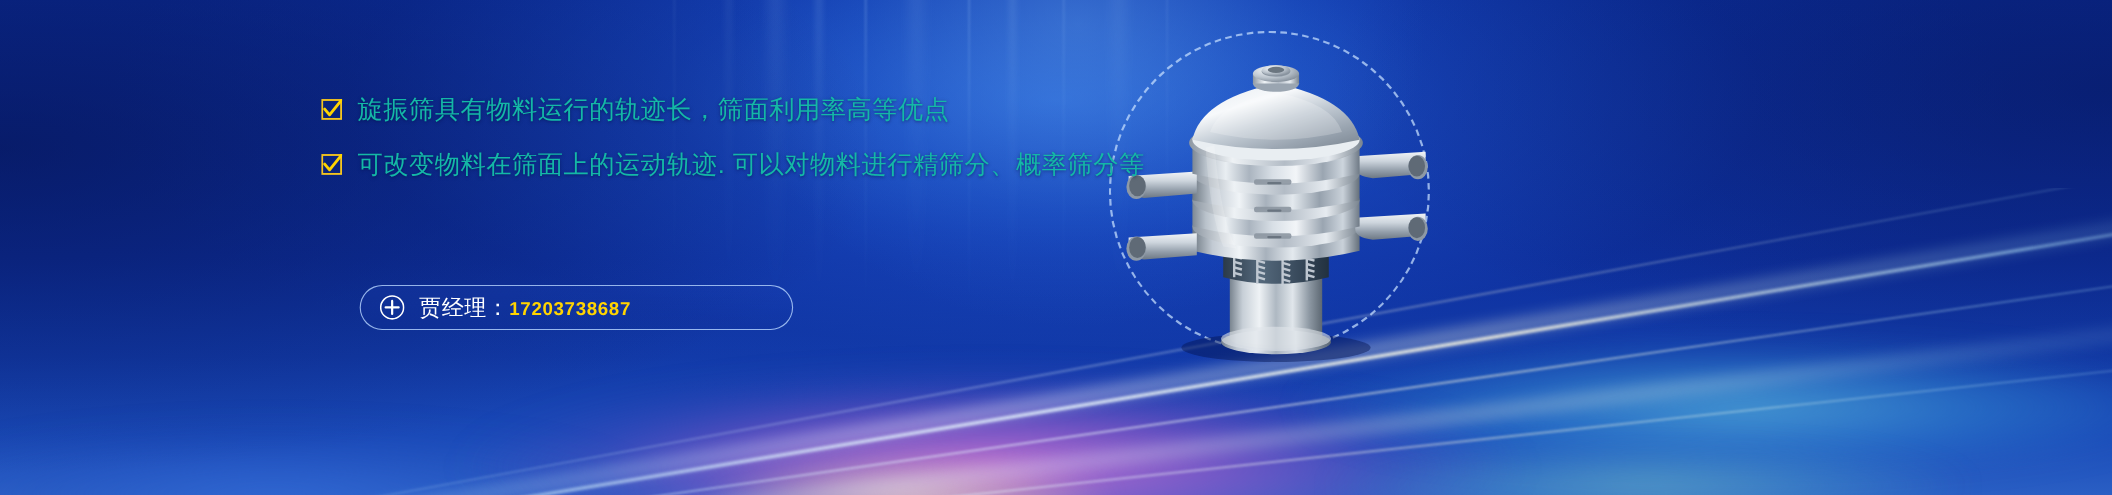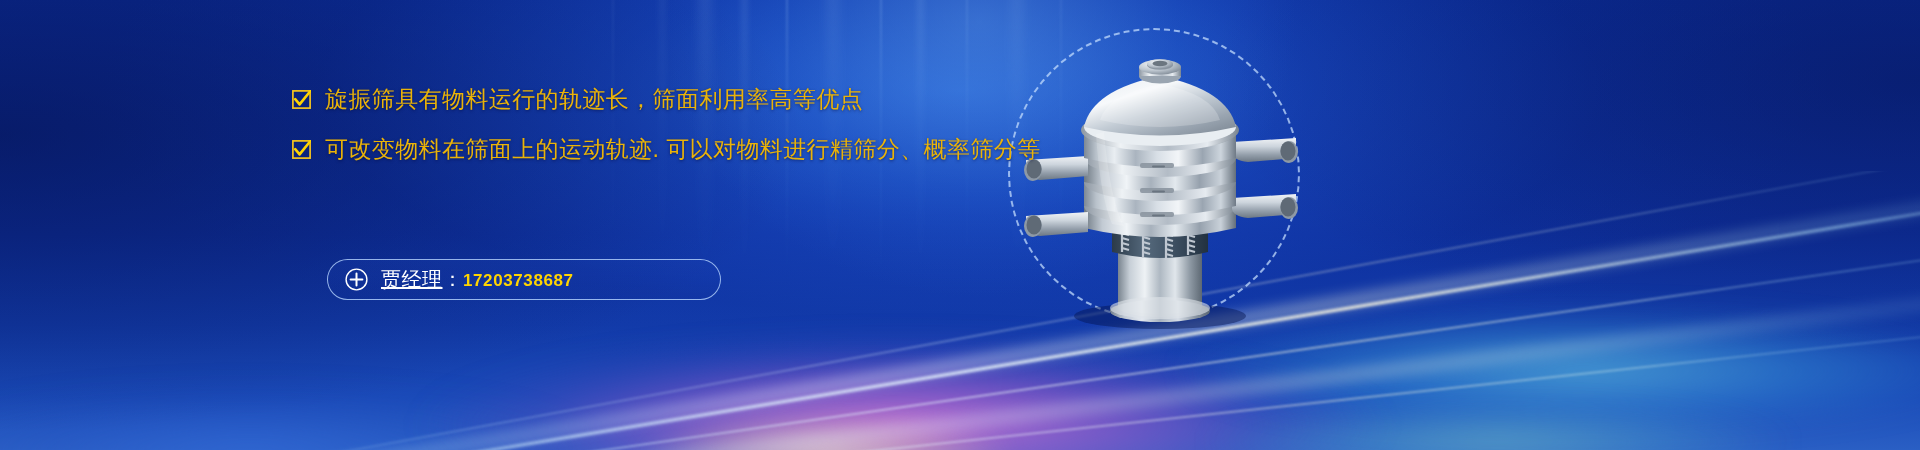--- a/index.html
+++ b/index.html
@@ -118,40 +118,40 @@
   .bullet:nth-child(2) { margin-bottom:22px; }
   .bullet:nth-child(3) { margin-bottom:0; }
 
   .chk {
     flex:0 0 auto; width:19px; height:19px; margin-right:14px;
     position:relative; display:inline-block;
   }
   .chk svg { display:block; }
 
   .btext {
-    font-size:23px; line-height:1.2; color:#eab308; font-weight:400;
+    font-size:23px; line-height:1.2; color:#14b8a6; font-weight:400;
     letter-spacing:0.4px; white-space:nowrap;
     text-shadow:0 1px 3px rgba(0,10,60,0.55);
   }
 
   
   .contact {
     position:absolute; left:327px; top:259px;
     width:394px; height:41px;
     border:1px solid rgba(185,215,255,0.80);
     border-radius:21px;
     display:flex; align-items:center;
     background:linear-gradient(180deg, rgba(30,70,190,0.22), rgba(16,44,150,0.16));
   }
   .contact .plus {
     flex:0 0 auto; width:23px; height:23px; margin-left:17px; margin-right:13px;
   }
   .contact .plus svg { display:block; }
   .ctext { font-size:20px; color:#ffffff; letter-spacing:0.5px; white-space:nowrap; }
-  .cname { color:#ffffff;text-decoration:underline; }
+  .cname { color:#ffffff; }
   .csep  { color:#ffffff; }
   .cphone {
     color:#ffd400; font-weight:bold; font-size:17px; letter-spacing:0.6px;
     font-family:"Liberation Sans","DejaVu Sans",sans-serif;
   }
 </style>
 </head>
 <body>
 
 <div class="banner">

